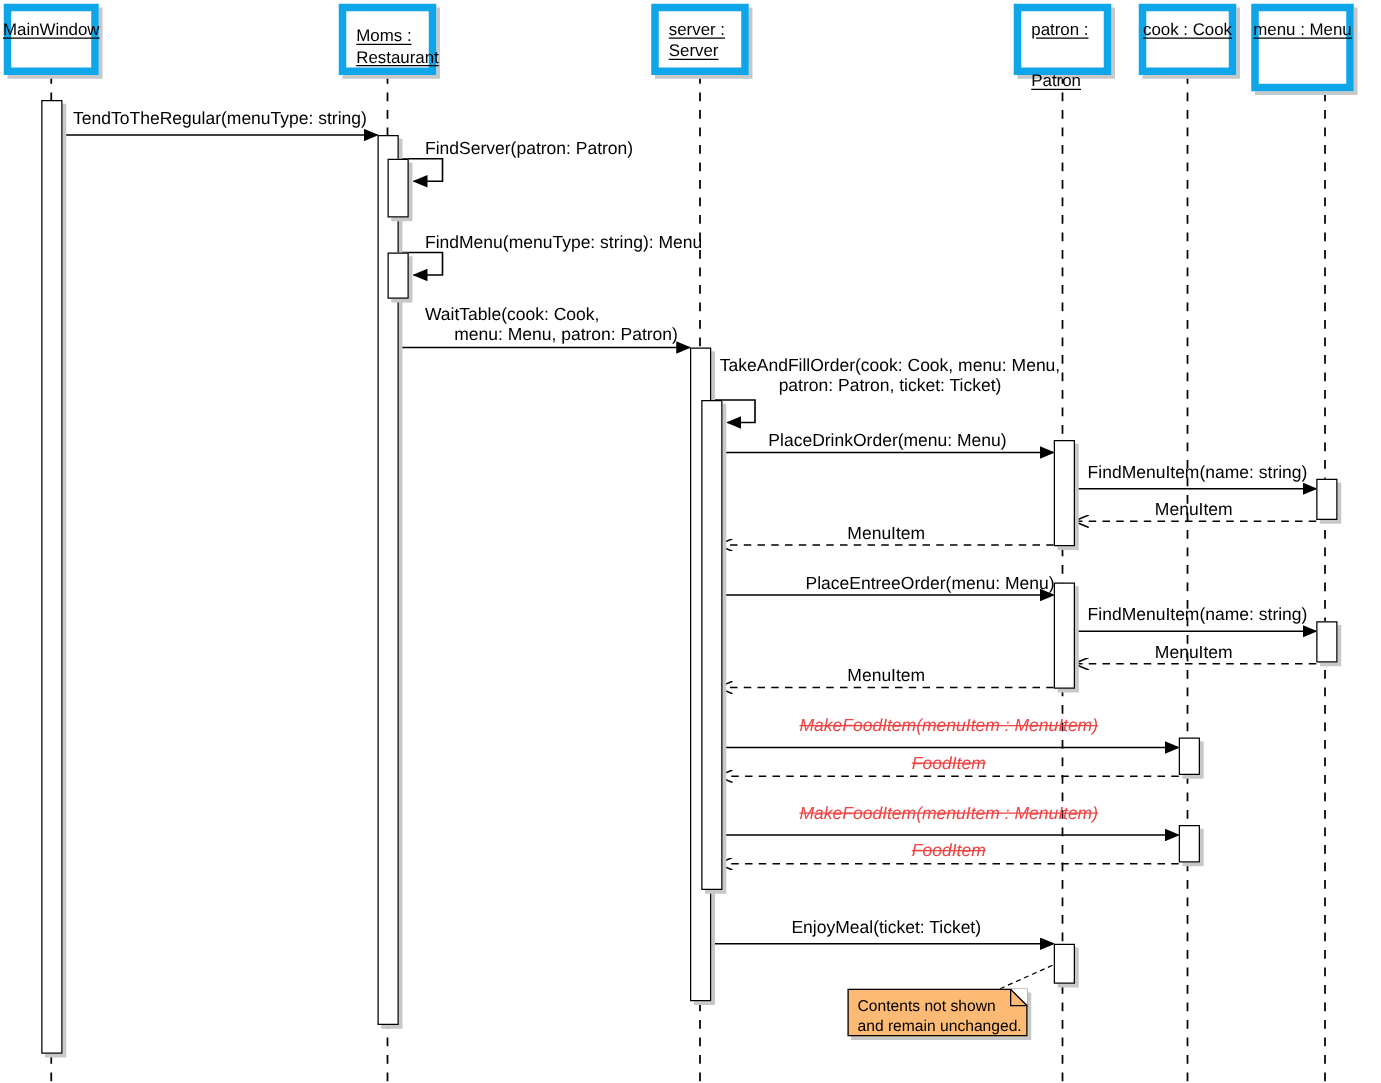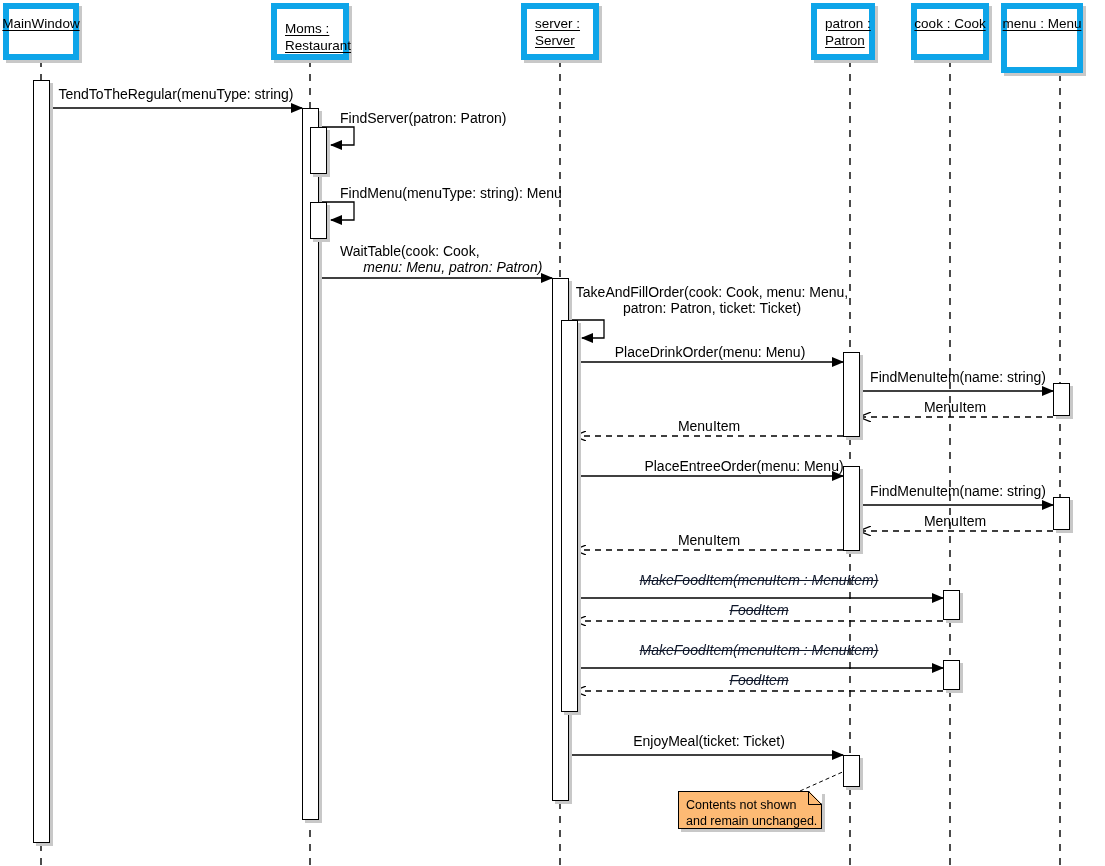--- a/index.html
+++ b/index.html
@@ -64,21 +64,21 @@
     font-size: 14px;
     line-height: 15px;
     color: #000000;
     white-space: pre;
   }
   .msg-label.center {
     text-align: center;
     transform: translateX(-50%);
   }
   .msg-label.deprecated {
-    color: #0f172a;
+    color: #ef4444;
     font-style: italic;
     text-decoration: line-through;
   }
   
   .note-box {
     position: absolute;
     box-sizing: border-box;
     background: #fdba74;
     border: 1px solid #000000;
     box-shadow: 3px 3px 0 0 #c8c8c8;
@@ -203,21 +203,21 @@
         <div class="lifeline-name">MainWindow</div>
       </div>
       <div class="lifeline-box" style="left: 271px; top: 3px; width: 78px; height: 57px; justify-content: flex-end;">
         <div class="lifeline-name">Moms :</div>
         <div class="lifeline-name">Restaurant</div>
       </div>
       <div class="lifeline-box" style="left: 521px; top: 3px; width: 78px; height: 57px;">
         <div class="lifeline-name">server :</div>
         <div class="lifeline-name">Server</div>
       </div>
-      <div class="lifeline-box" style="left: 811px; top: 3px; width: 64px; height: 57px;">
+      <div class="lifeline-box" style="left: 811px; top: 3px; width: 78px; height: 57px; gap: 24px;">
         <div class="lifeline-name">patron :</div>
         <div class="lifeline-name">Patron</div>
       </div>
       <div class="lifeline-box centered" style="left: 911px; top: 3px; width: 78px; height: 57px;">
         <div class="lifeline-name">cook : Cook</div>
       </div>
       <div class="lifeline-box centered" style="left: 1001px; top: 3px; width: 82px; height: 70px;">
         <div class="lifeline-name">menu : Menu</div>
       </div>
     </div>
@@ -234,21 +234,21 @@
       <div class="activation" style="left: 1053px; top: 383px; width: 17px; height: 33px;"></div>
       <div class="activation" style="left: 1053px; top: 497px; width: 17px; height: 33px;"></div>
       <div class="activation" style="left: 943px; top: 590px; width: 17px; height: 30px;"></div>
       <div class="activation" style="left: 943px; top: 660px; width: 17px; height: 30px;"></div>
     </div>
   <div id="message-labels">
       <div class="msg-label center" style="left: 176px; top: 87px;">TendToTheRegular(menuType: string)</div>
       <div class="msg-label" style="left: 340px; top: 111px;">FindServer(patron: Patron)</div>
       <div class="msg-label" style="left: 340px; top: 186px;">FindMenu(menuType: string): Menu</div>
       <div class="msg-label" style="left: 340px; top: 244px;">WaitTable(cook: Cook,</div>
-      <div class="msg-label" style="left: 340px; top: 260px; font-style: italic;">      menu: Menu, patron: Patron)</div>
+      <div class="msg-label" style="left: 340px; top: 260px;">      menu: Menu, patron: Patron)</div>
       <div class="msg-label center" style="left: 712px; top: 285px;">TakeAndFillOrder(cook: Cook, menu: Menu,</div>
       <div class="msg-label center" style="left: 712px; top: 301px;">patron: Patron, ticket: Ticket)</div>
       <div class="msg-label center" style="left: 710px; top: 345px;">PlaceDrinkOrder(menu: Menu)</div>
       <div class="msg-label center" style="left: 958px; top: 370px;">FindMenuItem(name: string)</div>
       <div class="msg-label center" style="left: 955px; top: 400px;">MenuItem</div>
       <div class="msg-label center" style="left: 709px; top: 419px;">MenuItem</div>
       <div class="msg-label center" style="left: 710px; top: 459px; margin-left: 34px;">PlaceEntreeOrder(menu: Menu)</div>
       <div class="msg-label center" style="left: 958px; top: 484px;">FindMenuItem(name: string)</div>
       <div class="msg-label center" style="left: 955px; top: 514px;">MenuItem</div>
       <div class="msg-label center" style="left: 709px; top: 533px;">MenuItem</div>

